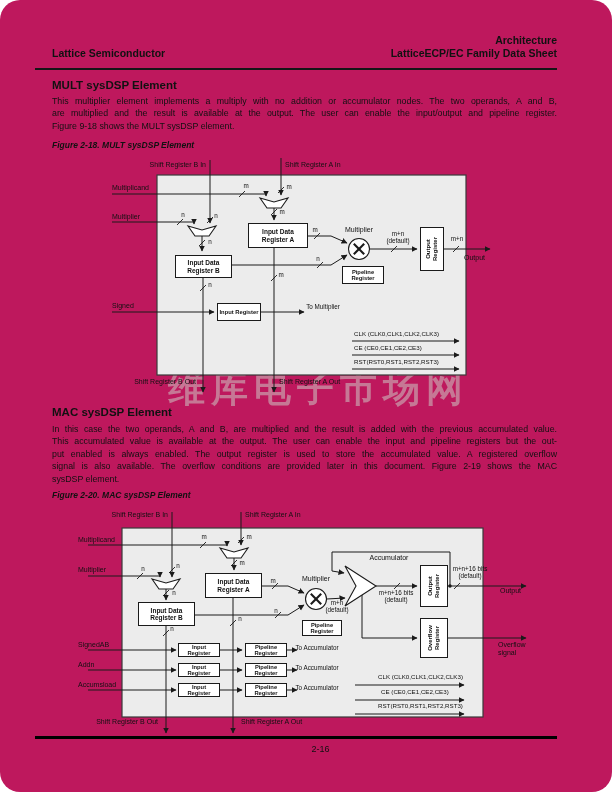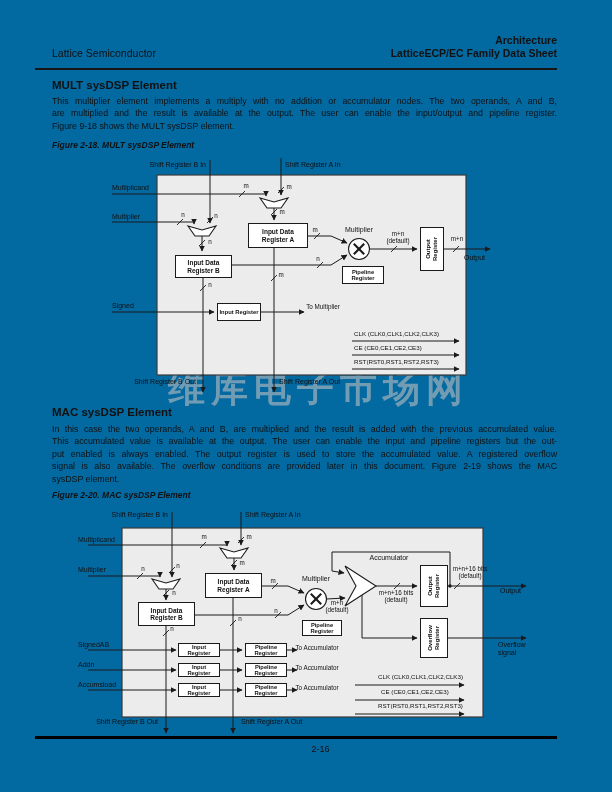--- a/index.html
+++ b/index.html
@@ -1,20 +1,20 @@
 <!DOCTYPE html>
 <html><head>
 <meta charset="utf-8">
 <style>
   html,body{margin:0;padding:0;background:#ffffff;}
-  #page{position:relative;width:612px;height:792px;background:#0369a1;overflow:hidden;
-        font-family:"Liberation Sans","DejaVu Sans",sans-serif;color:#111;}
+  #page{position:relative;width:612px;height:792px;background:#be185d;overflow:hidden;
+        font-family:"Liberation Sans","DejaVu Sans",sans-serif;color:#111;border-radius:20px;}
   
   .hdr-right{position:absolute;right:55px;text-align:right;font-weight:bold;font-size:10.5px;}
-  .hdr-left{position:absolute;left:52px;font-weight:normal;font-size:10.5px;text-align:right;}
+  .hdr-left{position:absolute;left:52px;font-weight:bold;font-size:10.5px;text-align:right;}
   .rule{position:absolute;left:35px;right:55px;height:2px;background:#161616;}
   .rule2{position:absolute;left:35px;right:55px;height:2.5px;background:#000;}
   
   .sec-title{position:absolute;left:52px;font-weight:bold;font-size:11.5px;}
   .bodyline{position:absolute;left:52px;width:505px;font-size:8.8px;line-height:12.4px;
             text-align:justify;text-align-last:justify;white-space:normal;}
   .bodyline.last{text-align-last:left;}
   .caption{position:absolute;left:52px;font-weight:bold;font-style:italic;font-size:8.5px;}
   .pagenum{position:absolute;left:0;right:0;text-align:center;font-size:9px;margin-left:29px;}
   .watermark{position:absolute;font-size:37px;letter-spacing:6px;color:#cdc7c3;opacity:.55;

